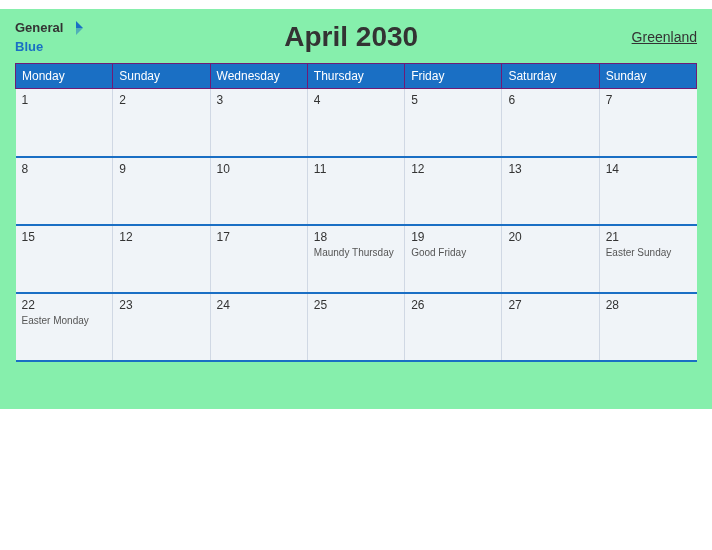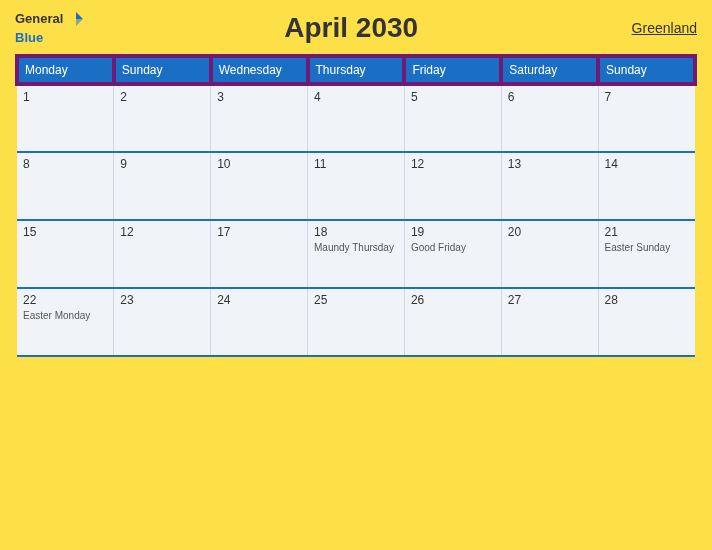--- a/index.html
+++ b/index.html
@@ -5,23 +5,24 @@
     * { margin: 0; padding: 0; box-sizing: border-box; }
     body {
       font-family: Arial, sans-serif;
       background: #fff;
       width: 712px;
       height: 550px;
       overflow: hidden;
     }
     .page {
       width: 712px;
-      height: 550px;
-      background: #fde047;
+      height: 400px;
+      background: #86efac;
       padding: 10px 15px;
+      margin-top: 9px;
     }
     .header {
       display: flex;
       align-items: center;
       justify-content: space-between;
       margin-bottom: 8px;
     }
     .logo {
       display: flex;
       align-items: center;
@@ -62,21 +63,21 @@
       width: 100%;
       border-collapse: collapse;
     }
     .calendar thead tr th {
       background: #1a6fc4;
       color: #fff;
       font-size: 12px;
       font-weight: normal;
       padding: 5px 6px;
       text-align: left;
-      border: 4px solid #701a75;
+      border: 1px solid #701a75;
     }
     .calendar tbody tr {
       border-bottom: 2px solid #1a6fc4;
     }
     .calendar tbody tr td {
       background: #f0f4f8;
       vertical-align: top;
       padding: 4px 6px;
       width: calc(100% / 7);
       height: 68px;

